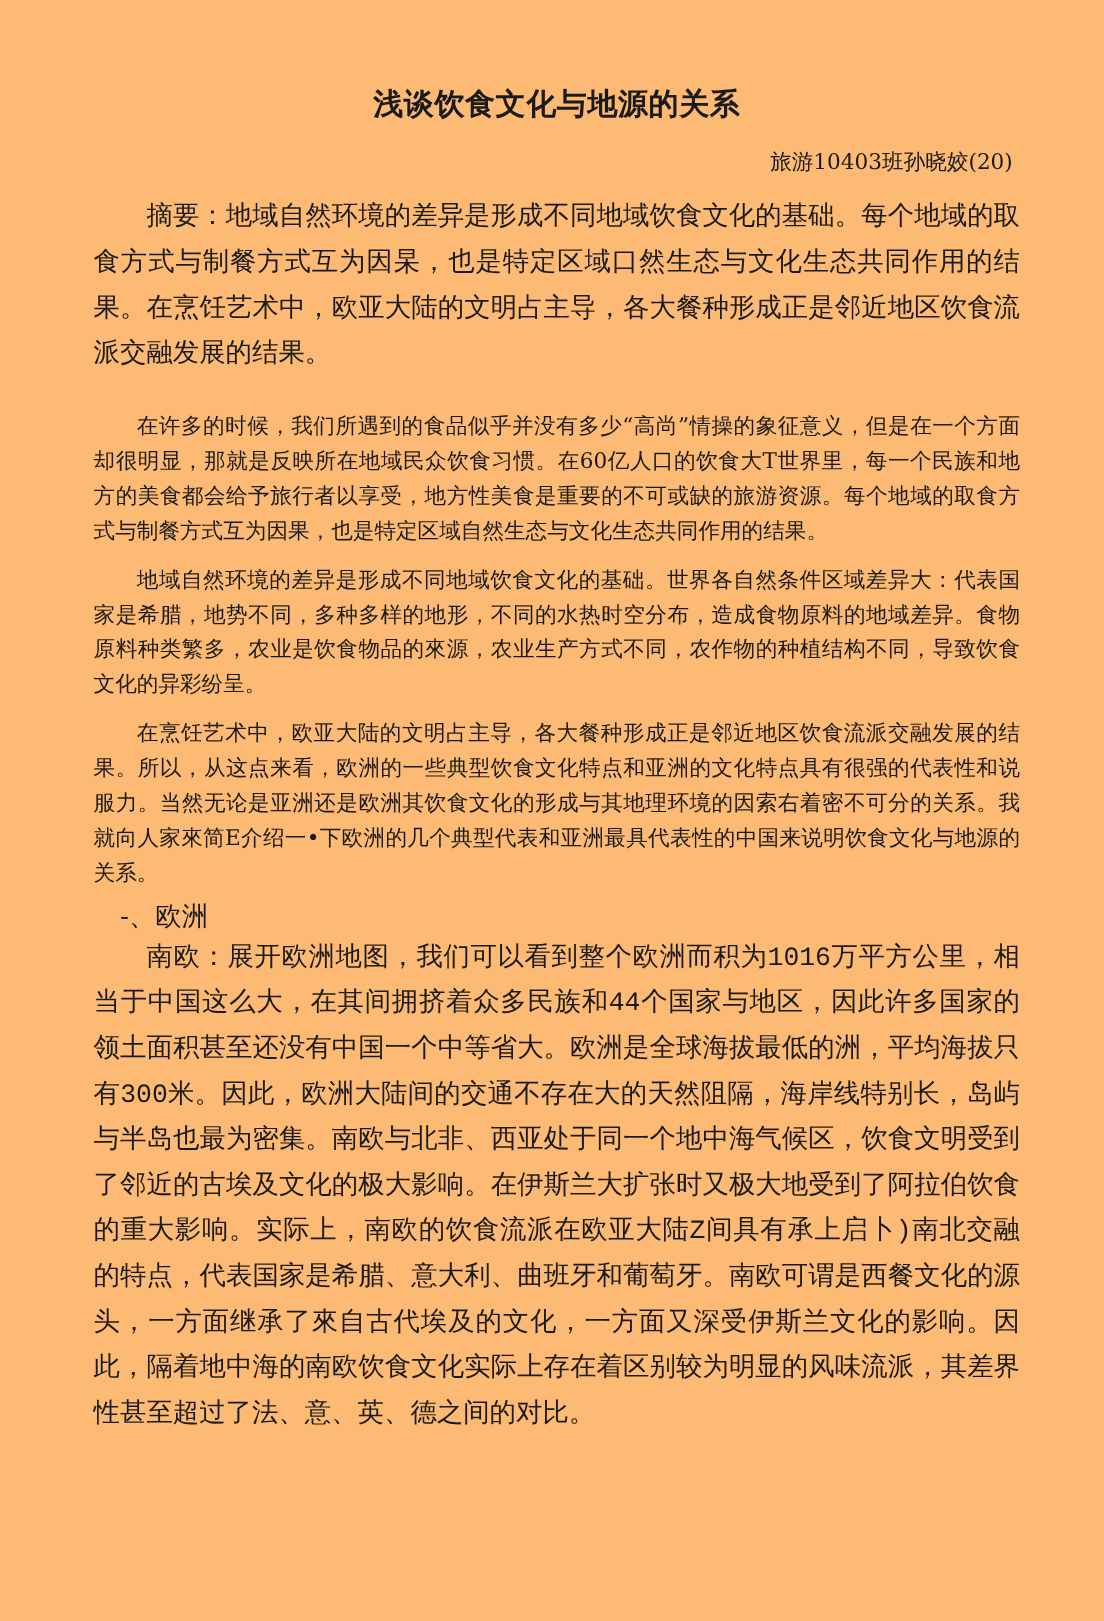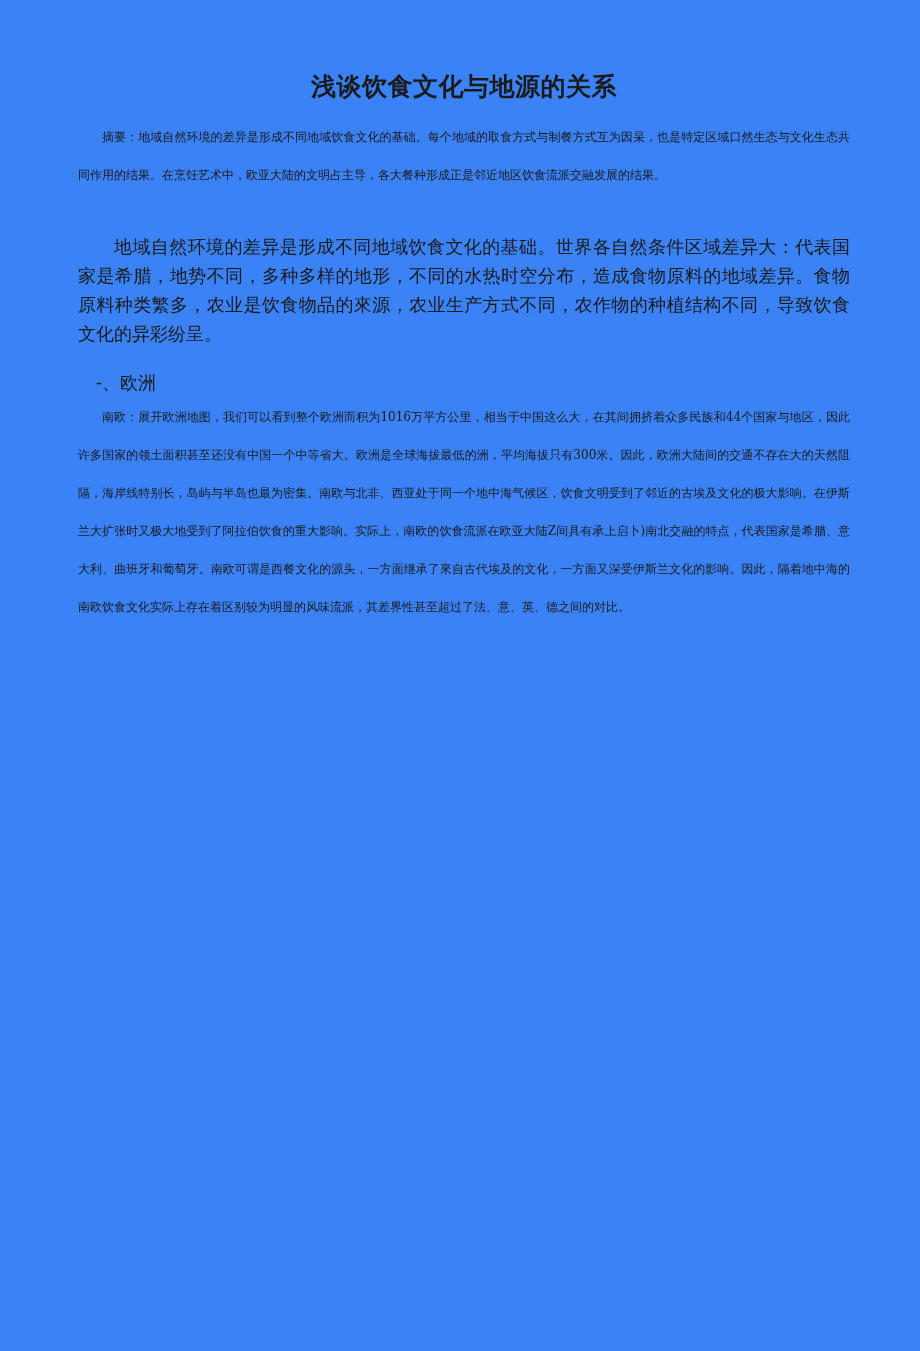--- a/index.html
+++ b/index.html
@@ -9,21 +9,21 @@
   }
   body {
     font-family: "DejaVu Serif", "Liberation Serif", serif;
     color: #1a1a1a;
   }
   .page {
     position: relative;
     width: 920px;
     height: 1351px;
     margin: 0 auto;
-    background: #3b82f6;
+    background: #fdba74;
     box-sizing: border-box;
     overflow: hidden;
   }
   .content {
     position: absolute;
     left: 78px;
     top: 0;
     width: 772px;
   }
   .doc-title {
@@ -39,72 +39,76 @@
   .byline {
     text-align: right;
     font-size: 18px;
     margin: 0;
     padding-top: 22px;
     padding-right: 6px;
     line-height: 1.3;
   }
   
   .para-loose {
-    font-size: 12px;
+    font-size: 22px;
     line-height: 38px;
     margin: 0;
     text-align: justify;
     text-justify: inter-ideograph;
     text-indent: 2em;
+    font-family: Liberation Mono, monospace;
   }
   
   .para-tight {
     font-size: 18px;
     line-height: 29px;
     margin: 0;
     text-align: justify;
     text-justify: inter-ideograph;
     text-indent: 2em;
   }
   .spacer-abstract { height: 16px; }
   .spacer-kw { height: 14px; }
   .spacer-p { height: 12px; }
   .spacer-sm { height: 8px; }
   .section-heading {
-    font-size: 18px;
+    font-size: 22px;
     line-height: 30px;
     margin: 0;
     text-indent: 1em;
   }
 </style>
 </head>
 <body>
 
 <div class="page">
   <div class="content">
 
     <h1 class="doc-title">浅谈饮食文化与地源的关系</h1>
 
+    <p class="byline">旅游10403班孙晓姣(20)</p>
 
     <div class="spacer-abstract"></div>
 
     <p class="para-loose">摘要：地域自然环境的差异是形成不同地域饮食文化的基础。每个地域的取食方式与制餐方式互为因杲，也是特定区域口然生态与文化生态共同作用的结果。在烹饪艺术中，欧亚大陆的文明占主导，各大餐种形成正是邻近地区饮食流派交融发展的结果。</p>
 
     <div class="spacer-kw"></div>
 
 
     <div class="spacer-p"></div>
 
+    <p class="para-tight">在许多的时候，我们所遇到的食品似乎并没有多少“高尚”情操的象征意义，但是在一个方面却很明显，那就是反映所在地域民众饮食习惯。在60亿人口的饮食大T世界里，每一个民族和地方的美食都会给予旅行者以享受，地方性美食是重要的不可或缺的旅游资源。每个地域的取食方式与制餐方式互为因果，也是特定区域自然生态与文化生态共同作用的结果。</p>
 
     <div class="spacer-p"></div>
 
     <p class="para-tight">地域自然环境的差异是形成不同地域饮食文化的基础。世界各自然条件区域差异大：代表国家是希腊，地势不同，多种多样的地形，不同的水热时空分布，造成食物原料的地域差异。食物原料种类繁多，农业是饮食物品的來源，农业生产方式不同，农作物的种植结构不同，导致饮食文化的异彩纷呈。</p>
 
     <div class="spacer-p"></div>
 
+    <p class="para-tight">在烹饪艺术中，欧亚大陆的文明占主导，各大餐种形成正是邻近地区饮食流派交融发展的结果。所以，从这点来看，欧洲的一些典型饮食文化特点和亚洲的文化特点具有很强的代表性和说服力。当然无论是亚洲还是欧洲其饮食文化的形成与其地理环境的因索右着密不可分的关系。我就向人家來简E介绍一•下欧洲的几个典型代表和亚洲最具代表性的中国来说明饮食文化与地源的关系。</p>
 
     <div class="spacer-sm"></div>
 
     <p class="section-heading">-、欧洲</p>
 
     <p class="para-loose">南欧：展开欧洲地图，我们可以看到整个欧洲而积为1016万平方公里，相当于中国这么大，在其间拥挤着众多民族和44个国家与地区，因此许多国家的领土面积甚至还没有中国一个中等省大。欧洲是全球海拔最低的洲，平均海拔只有300米。因此，欧洲大陆间的交通不存在大的天然阻隔，海岸线特别长，岛屿与半岛也最为密集。南欧与北非、西亚处于同一个地中海气候区，饮食文明受到了邻近的古埃及文化的极大影响。在伊斯兰大扩张时又极大地受到了阿拉伯饮食的重大影响。实际上，南欧的饮食流派在欧亚大陆Z间具有承上启卜)南北交融的特点，代表国家是希腊、意大利、曲班牙和葡萄牙。南欧可谓是西餐文化的源头，一方面继承了來自古代埃及的文化，一方面又深受伊斯兰文化的影响。因此，隔着地中海的南欧饮食文化实际上存在着区别较为明显的风味流派，其差界性甚至超过了法、意、英、德之间的对比。</p>
 
   </div>
 </div>
 

